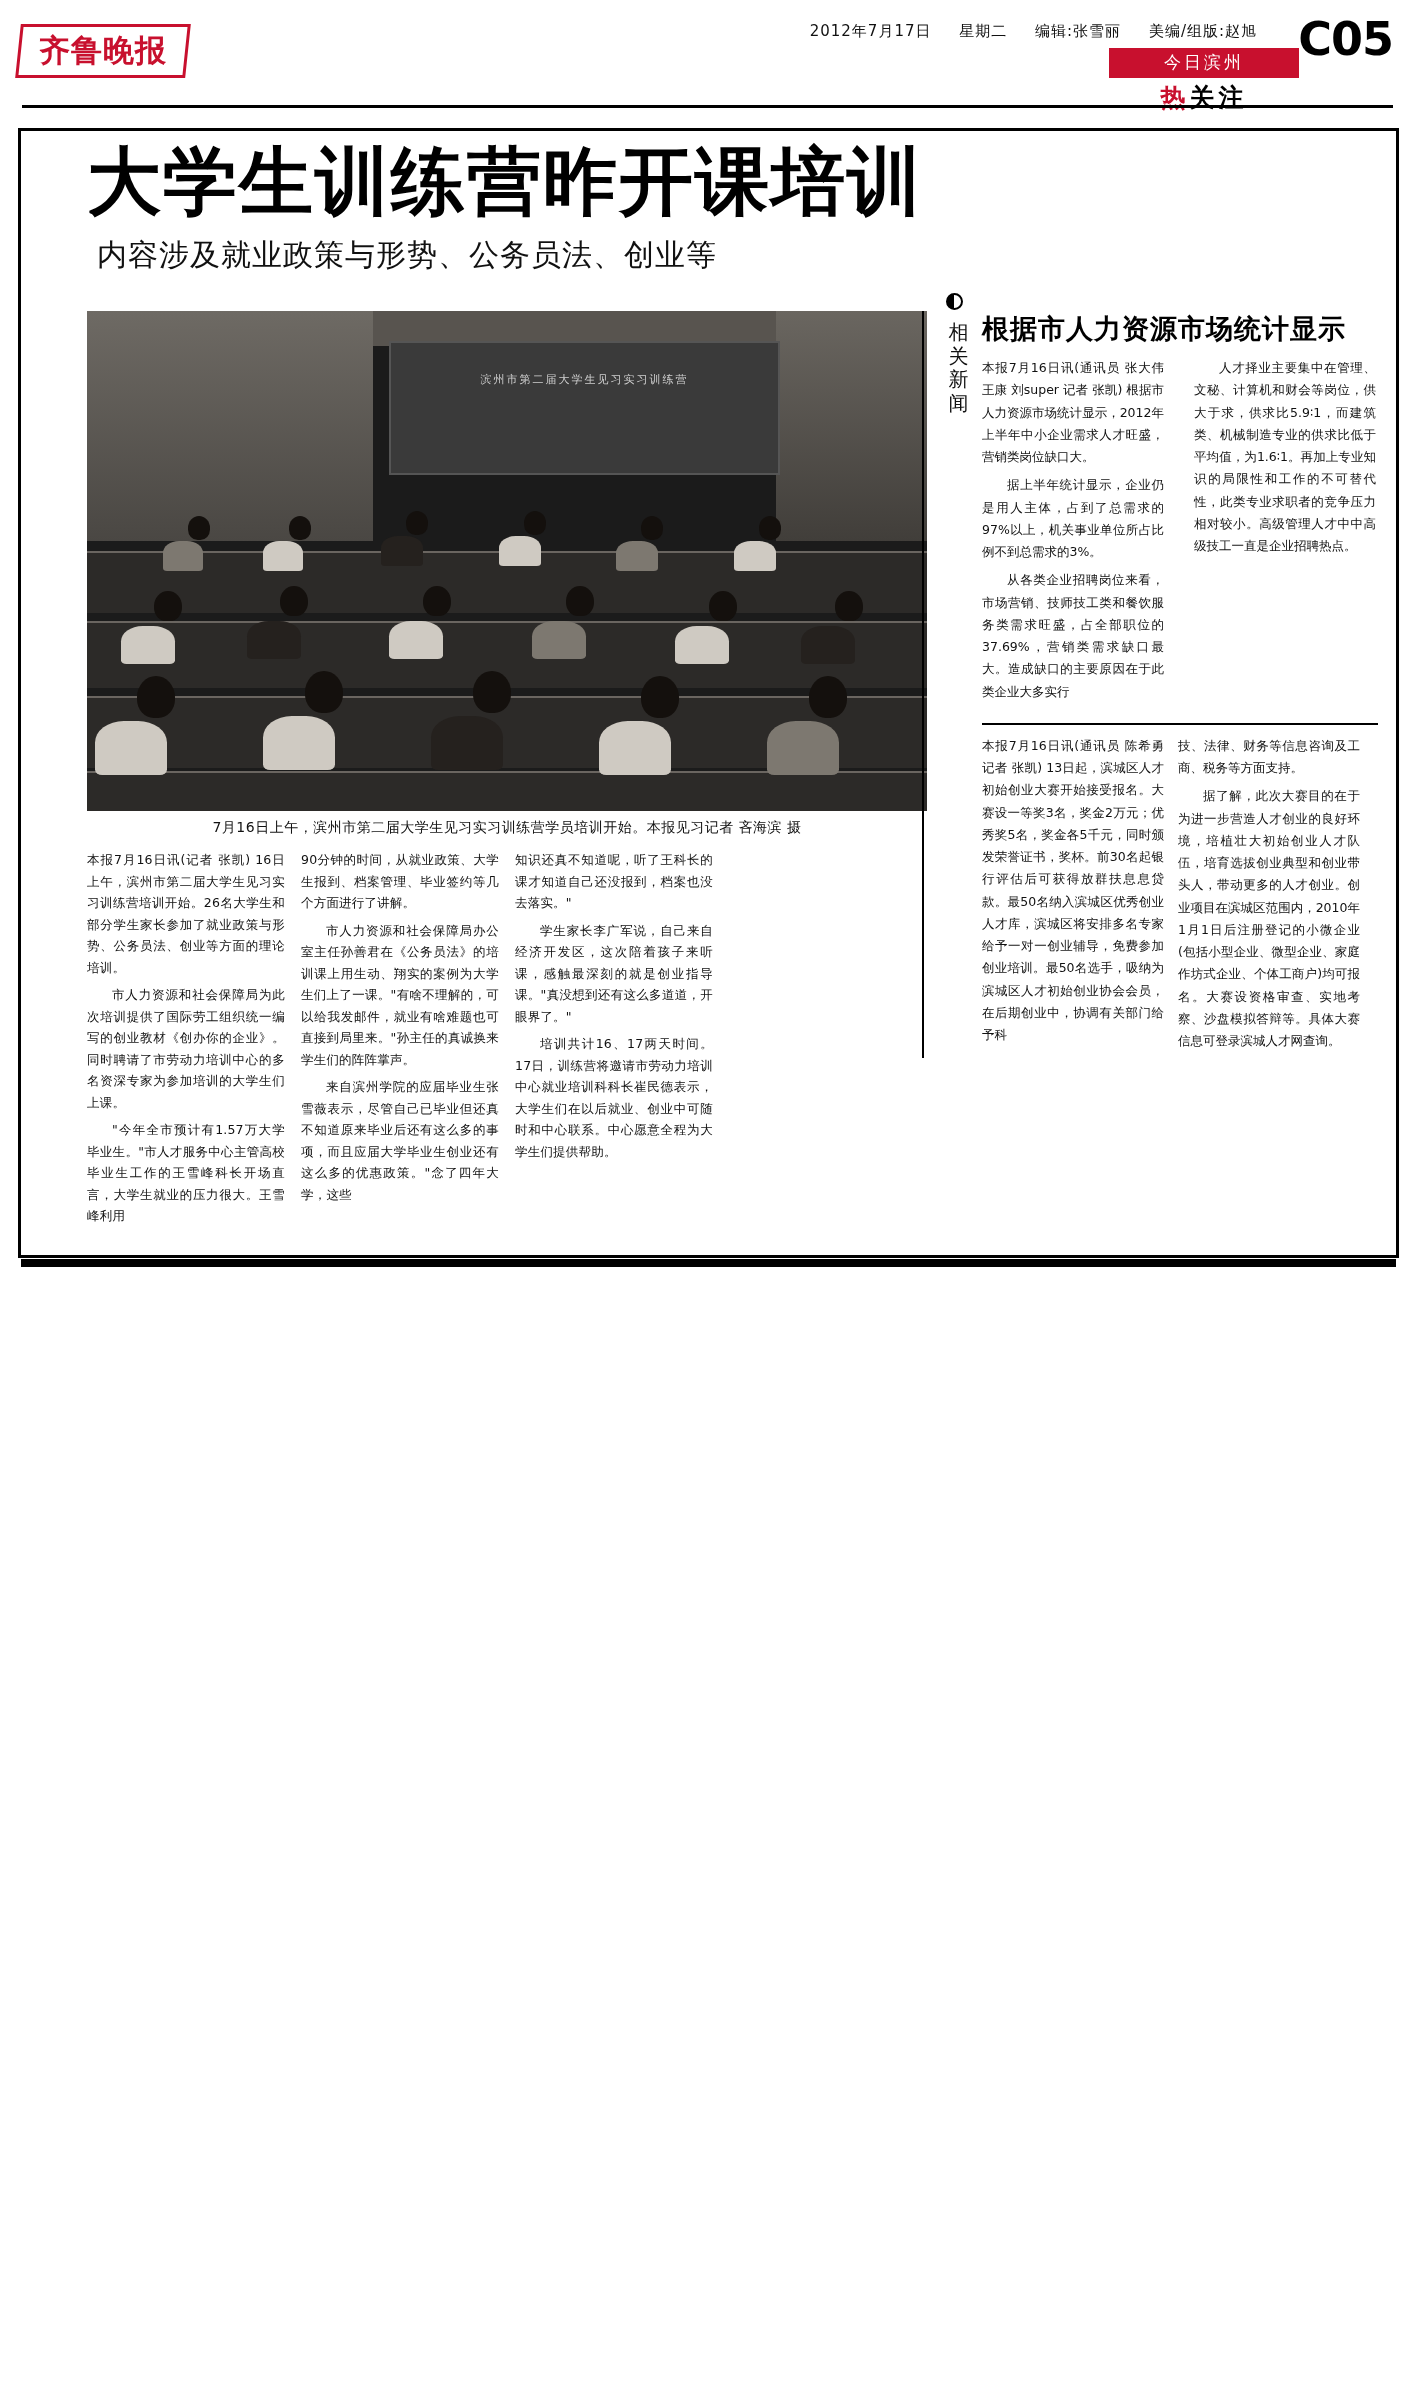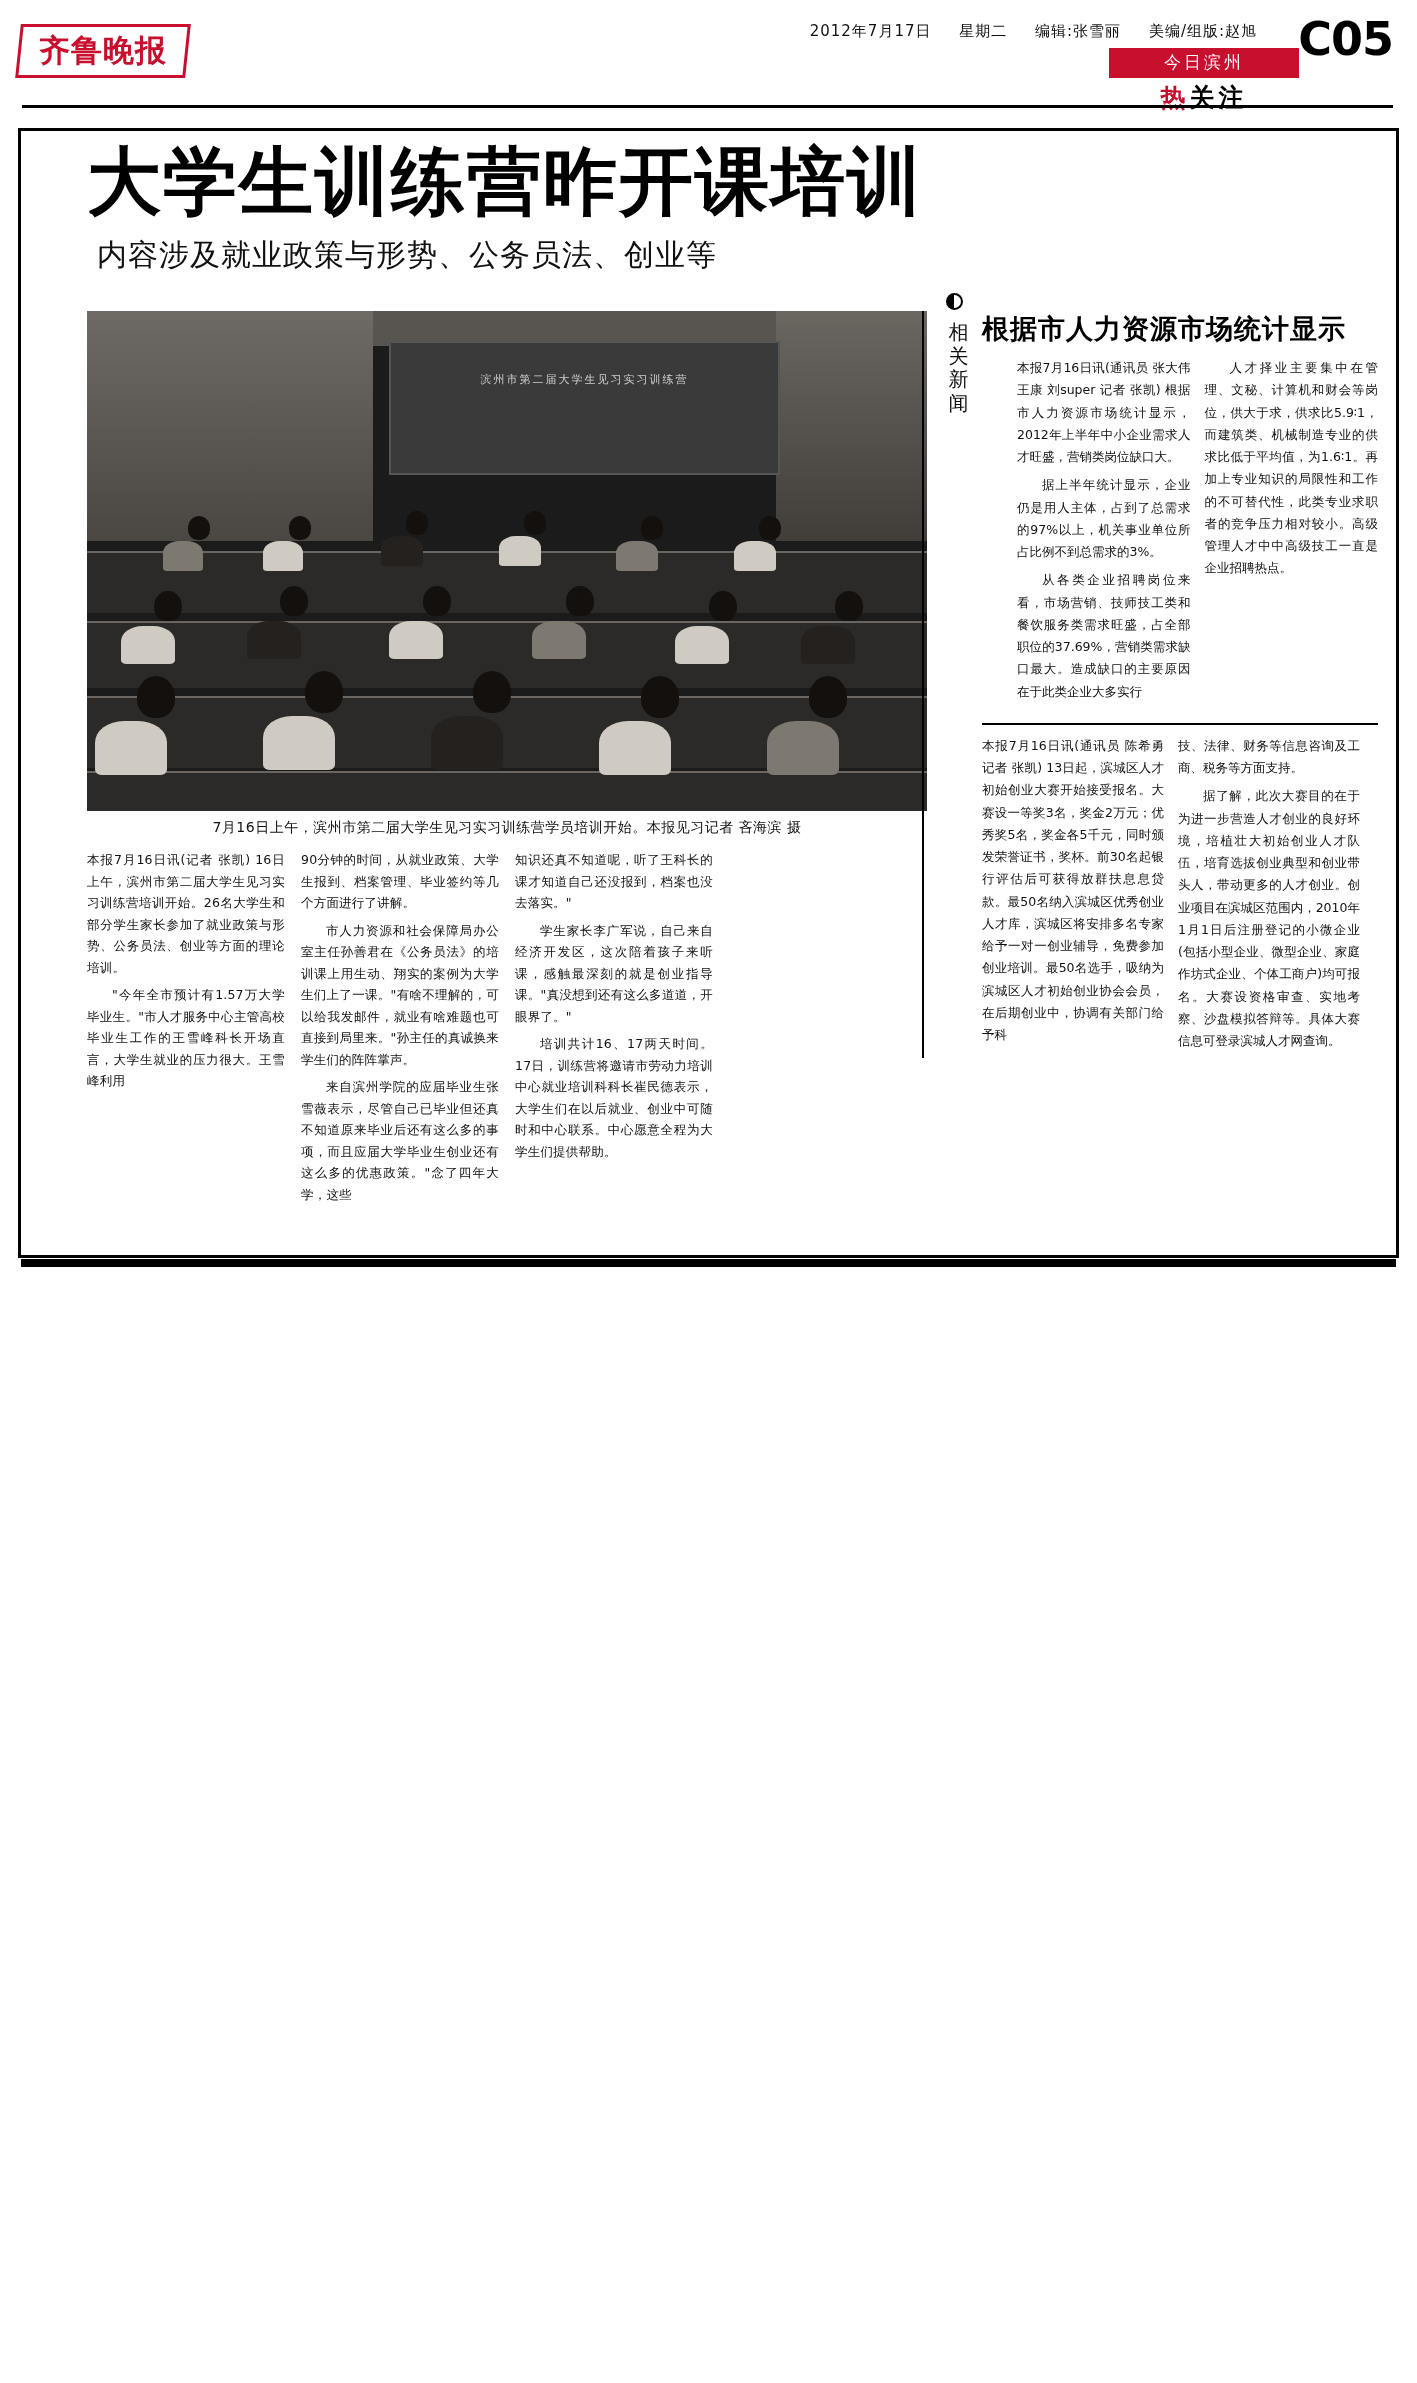--- a/index.html
+++ b/index.html
@@ -295,22 +295,21 @@
   .side-title {
     font-family: "DejaVu Serif", serif;
     font-weight: bold;
     font-size: 27px;
     letter-spacing: 1px;
     margin: 0 0 10px 0;
     white-space: nowrap;
   }
   .side-cols {
     display: flex;
-    gap: 14px;
-    margin-left: 35px;
+    gap: 30px;
   }
   .side-col {
     width: 182px;
     font-family: "DejaVu Sans", sans-serif;
     font-size: 12.5px;
     line-height: 1.78;
     text-align: justify;
     color: #111;
   }
   .side-col p { margin: 0 0 6px 0; text-indent: 2em; }
@@ -430,20 +429,21 @@
             <div class="shirt" style="left:61%; top:82%; width:72px; height:54px;"></div>
             <div class="head" style="left:86%; top:73%; width:38px; height:42px;"></div>
             <div class="shirt mid" style="left:81%; top:82%; width:72px; height:54px;"></div>
           </div>
 
           <div class="photo-caption">7月16日上午，滨州市第二届大学生见习实习训练营学员培训开始。本报见习记者 吝海滨 摄</div>
 
           <div class="cols">
             <div class="col">
               <p class="lead">本报7月16日讯(记者 张凯) 16日上午，滨州市第二届大学生见习实习训练营培训开始。26名大学生和部分学生家长参加了就业政策与形势、公务员法、创业等方面的理论培训。</p>
+              <p>市人力资源和社会保障局为此次培训提供了国际劳工组织统一编写的创业教材《创办你的企业》。同时聘请了市劳动力培训中心的多名资深专家为参加培训的大学生们上课。</p>
               <p>"今年全市预计有1.57万大学毕业生。"市人才服务中心主管高校毕业生工作的王雪峰科长开场直言，大学生就业的压力很大。王雪峰利用</p>
             </div>
             <div class="col">
               <p class="lead">90分钟的时间，从就业政策、大学生报到、档案管理、毕业签约等几个方面进行了讲解。</p>
               <p>市人力资源和社会保障局办公室主任孙善君在《公务员法》的培训课上用生动、翔实的案例为大学生们上了一课。"有啥不理解的，可以给我发邮件，就业有啥难题也可直接到局里来。"孙主任的真诚换来学生们的阵阵掌声。</p>
               <p>来自滨州学院的应届毕业生张雪薇表示，尽管自己已毕业但还真不知道原来毕业后还有这么多的事项，而且应届大学毕业生创业还有这么多的优惠政策。"念了四年大学，这些</p>
             </div>
             <div class="col">
               <p class="lead">知识还真不知道呢，听了王科长的课才知道自己还没报到，档案也没去落实。"</p>
               <p>学生家长李广军说，自己来自经济开发区，这次陪着孩子来听课，感触最深刻的就是创业指导课。"真没想到还有这么多道道，开眼界了。"</p>

